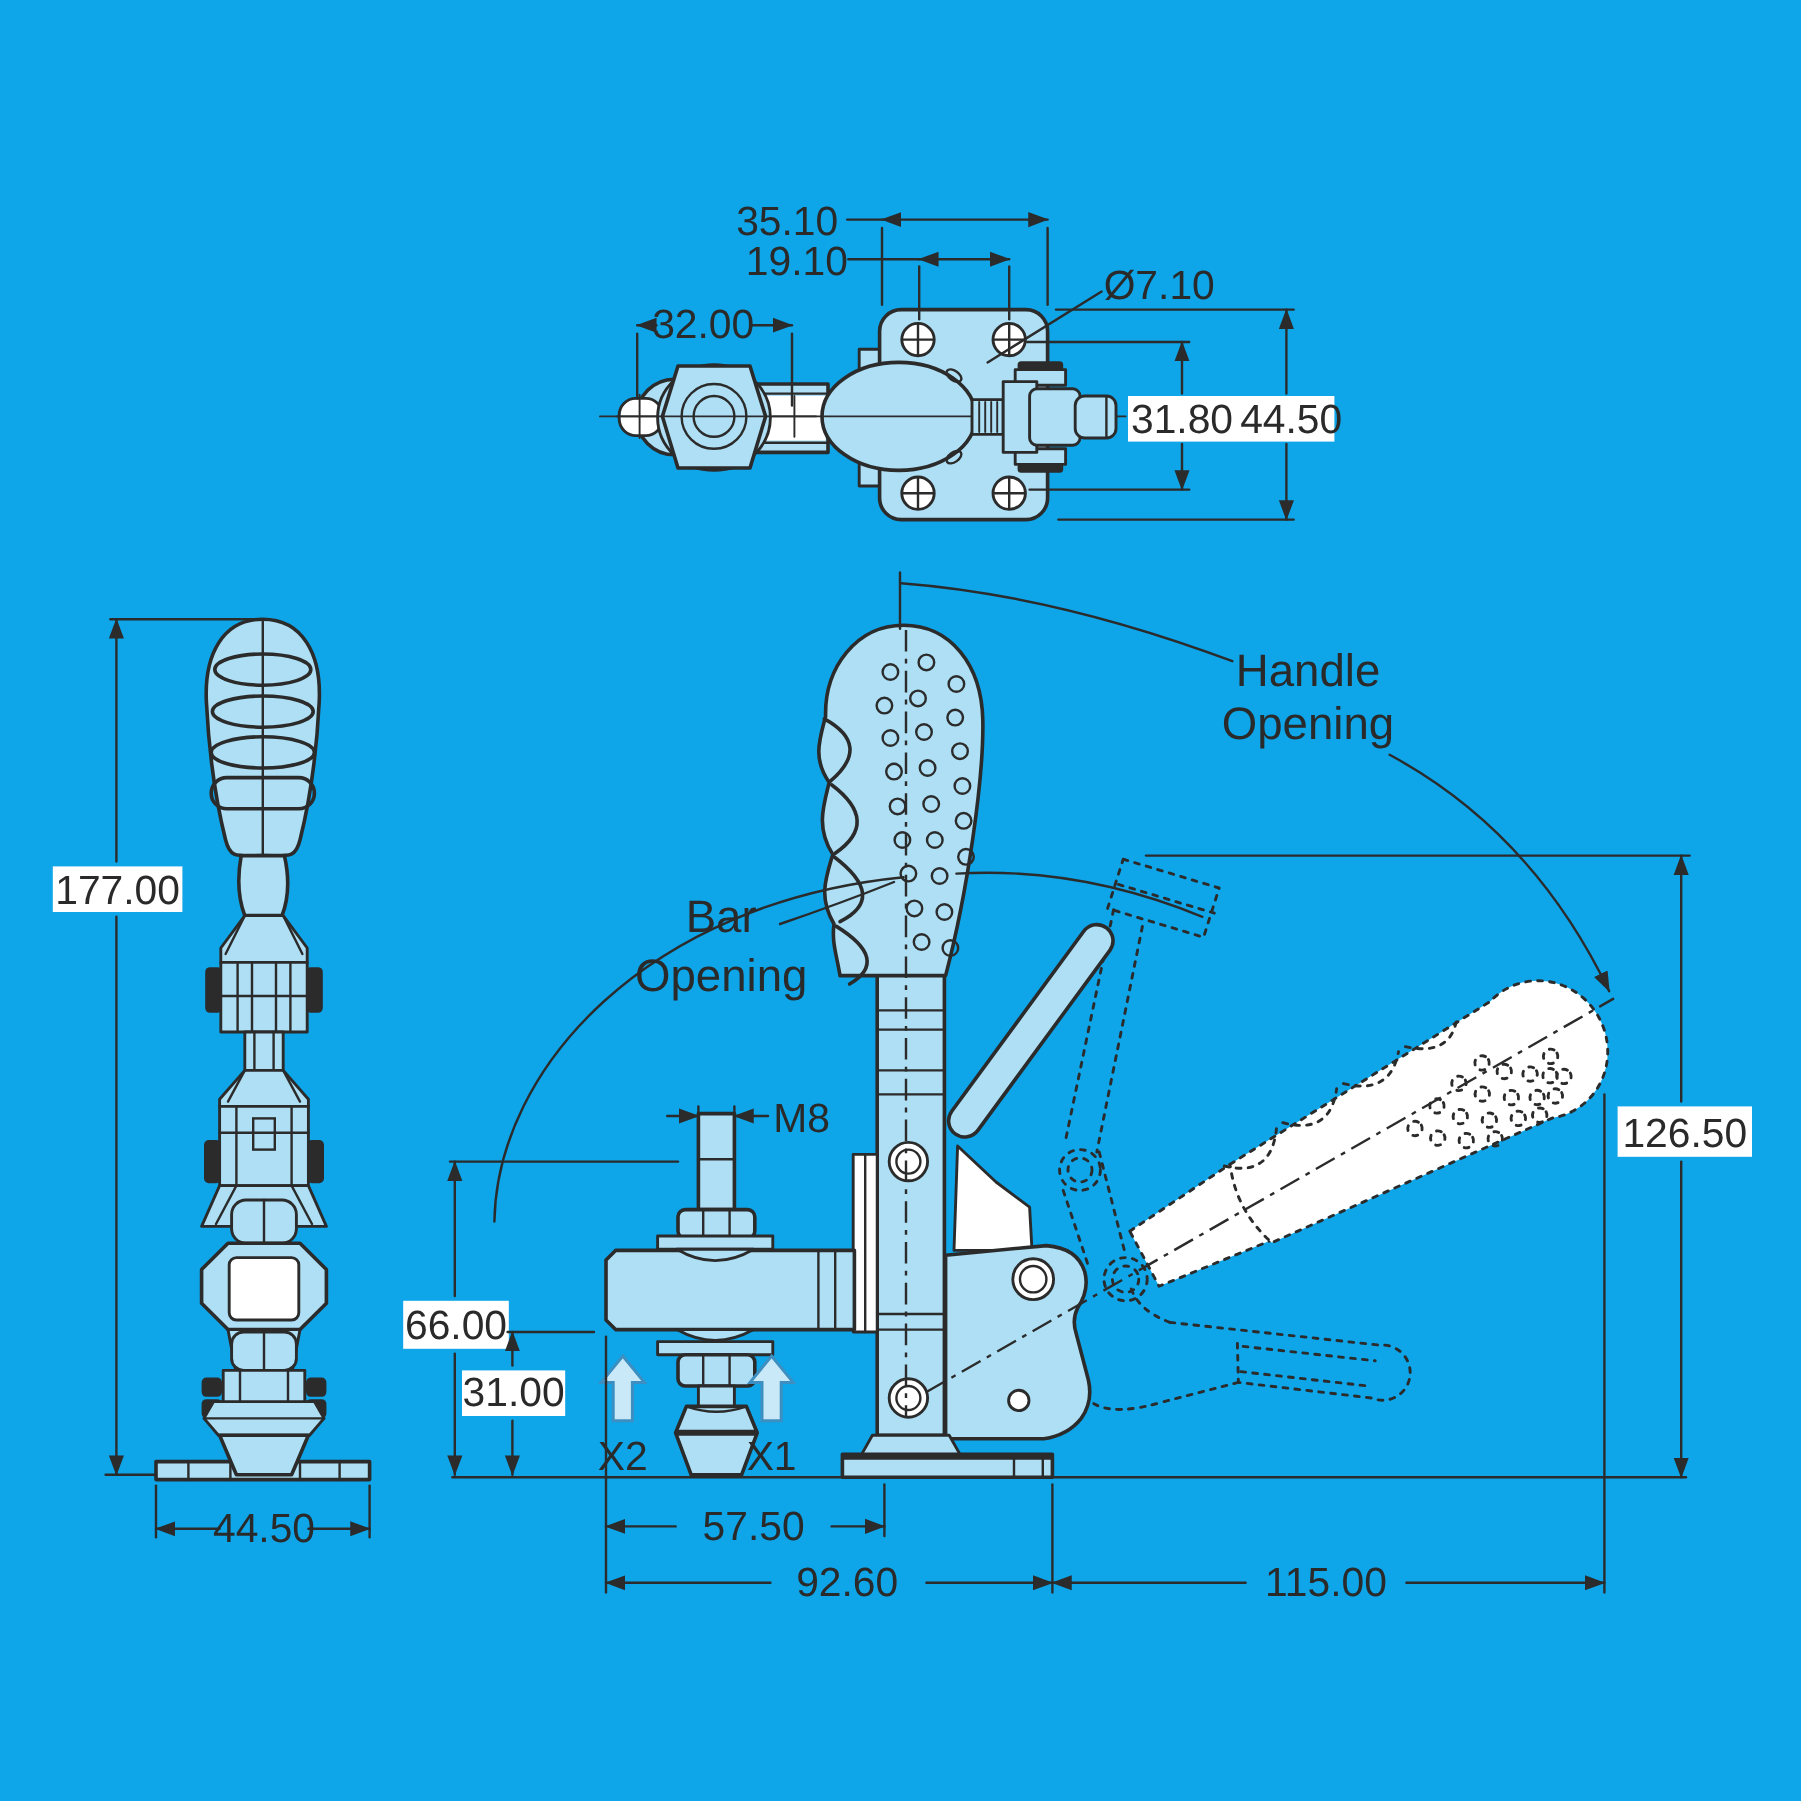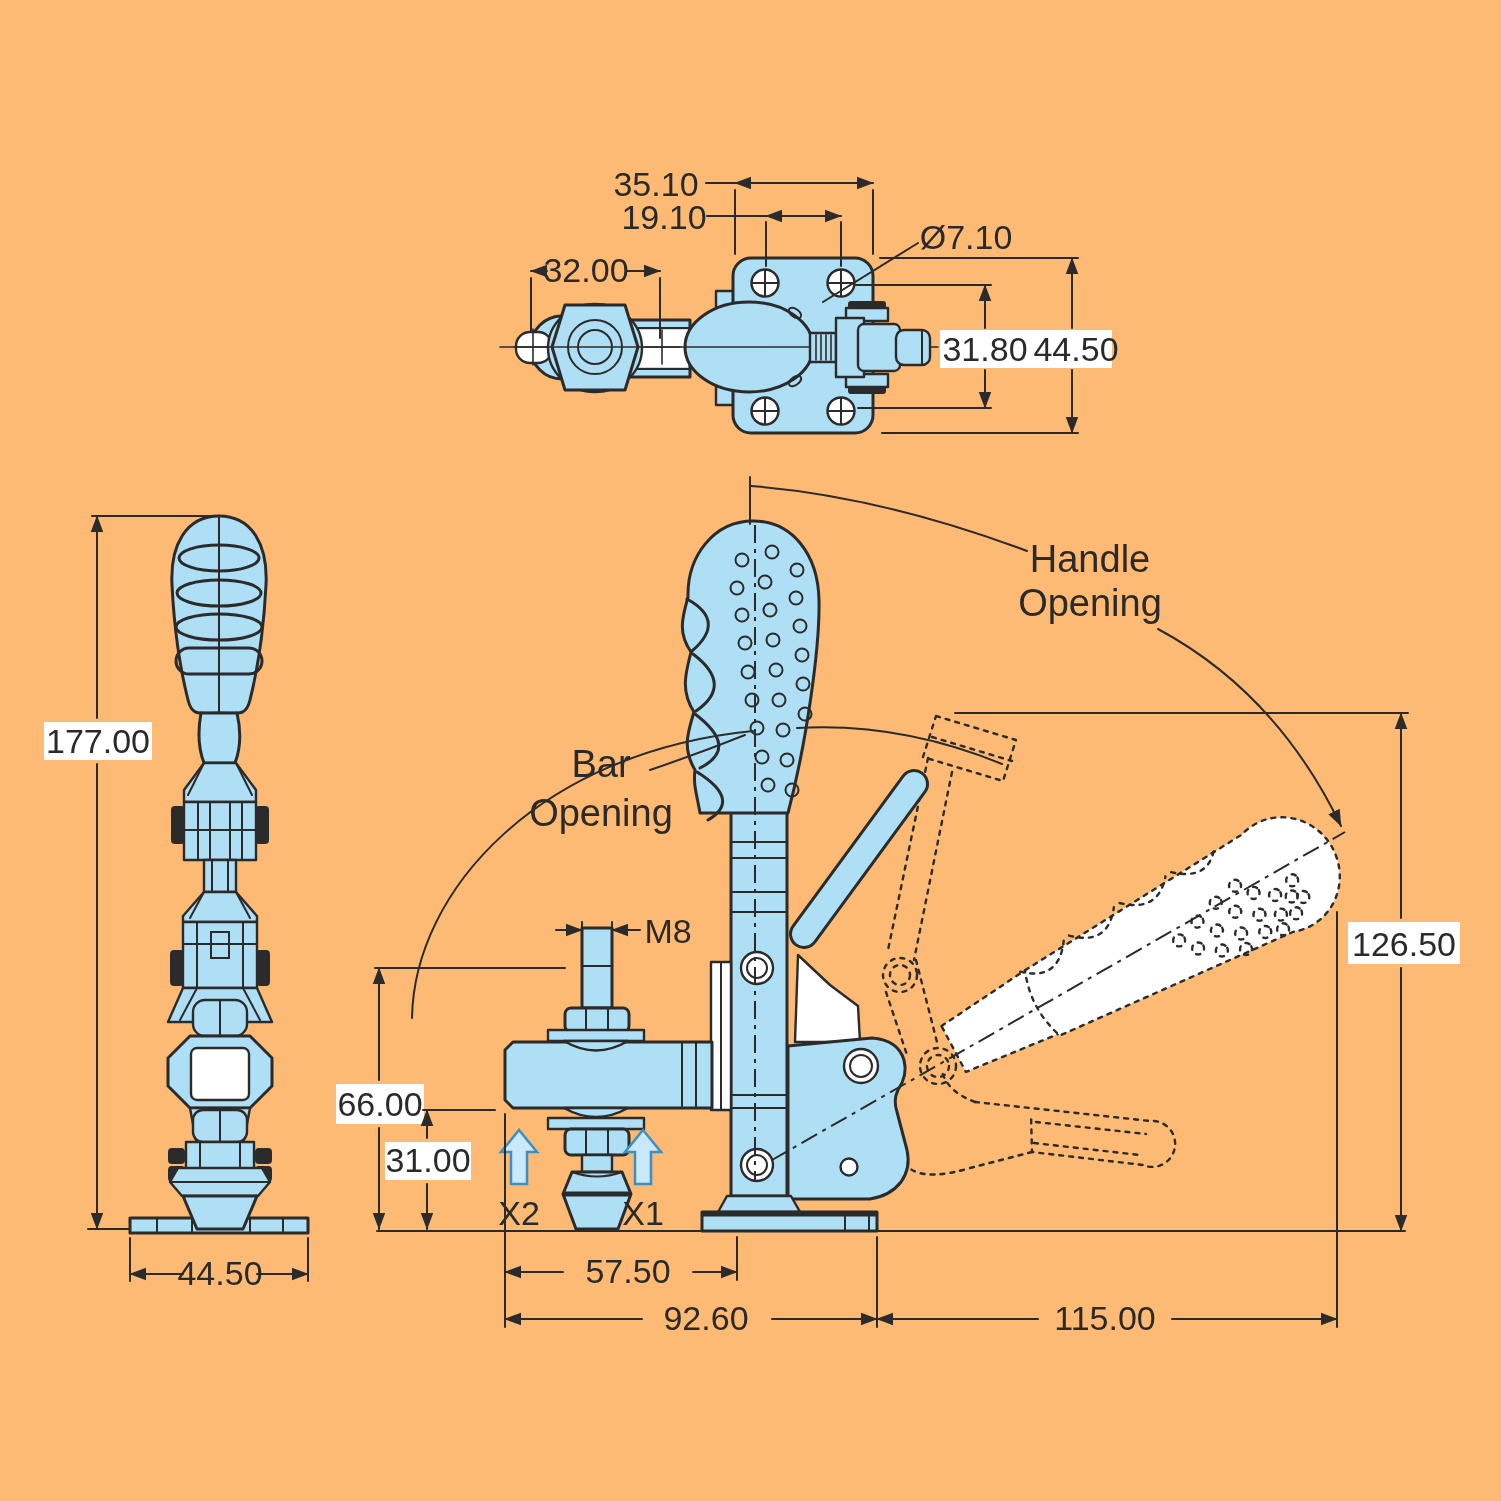--- a/index.html
+++ b/index.html
@@ -1,16 +1,16 @@
 <!DOCTYPE html>
 <html><head>
 <meta charset="utf-8">
 <style>
   html,body{margin:0;padding:0;background:#ffffff;}
-  .stage{width:1501px;height:1501px;position:relative;background:#fdba74;}
+  .stage{width:1501px;height:1501px;position:relative;background:#0ea5e9;}
   svg{display:block;}
   .blue{fill:#aedff4;stroke:#2b2b2b;stroke-width:3;stroke-linejoin:round;}
   .blue2{fill:#aedff4;stroke:#2b2b2b;stroke-width:2.4;stroke-linejoin:round;}
   .white{fill:#ffffff;stroke:#2b2b2b;stroke-width:2.4;stroke-linejoin:round;}
   .ln{fill:none;stroke:#2b2b2b;stroke-width:2;stroke-linecap:round;}
   .ln15{fill:none;stroke:#2b2b2b;stroke-width:1.6;stroke-linecap:round;}
   .ln3{fill:none;stroke:#2b2b2b;stroke-width:3;stroke-linecap:round;}
   .dk{fill:#2b2b2b;stroke:none;}
   .dim{fill:none;stroke:#2b2b2b;stroke-width:2;stroke-linecap:round;}
   .dot{fill:none;stroke:#2b2b2b;stroke-width:2.4;stroke-dasharray:4 6;stroke-linecap:round;stroke-linejoin:round;}

